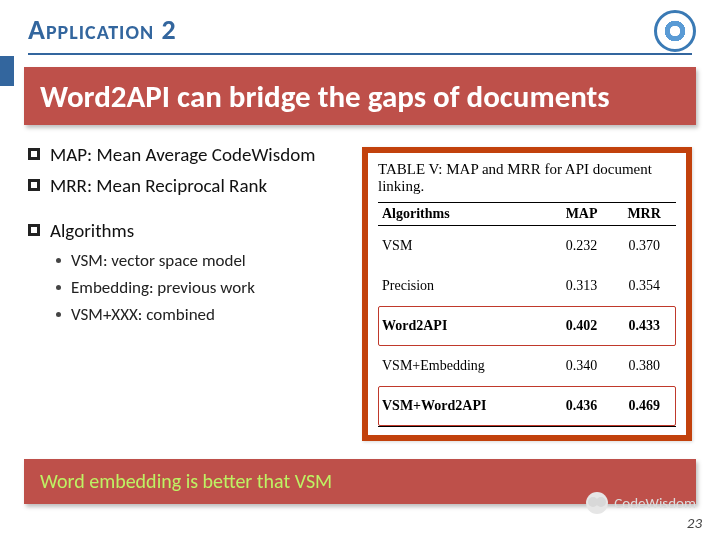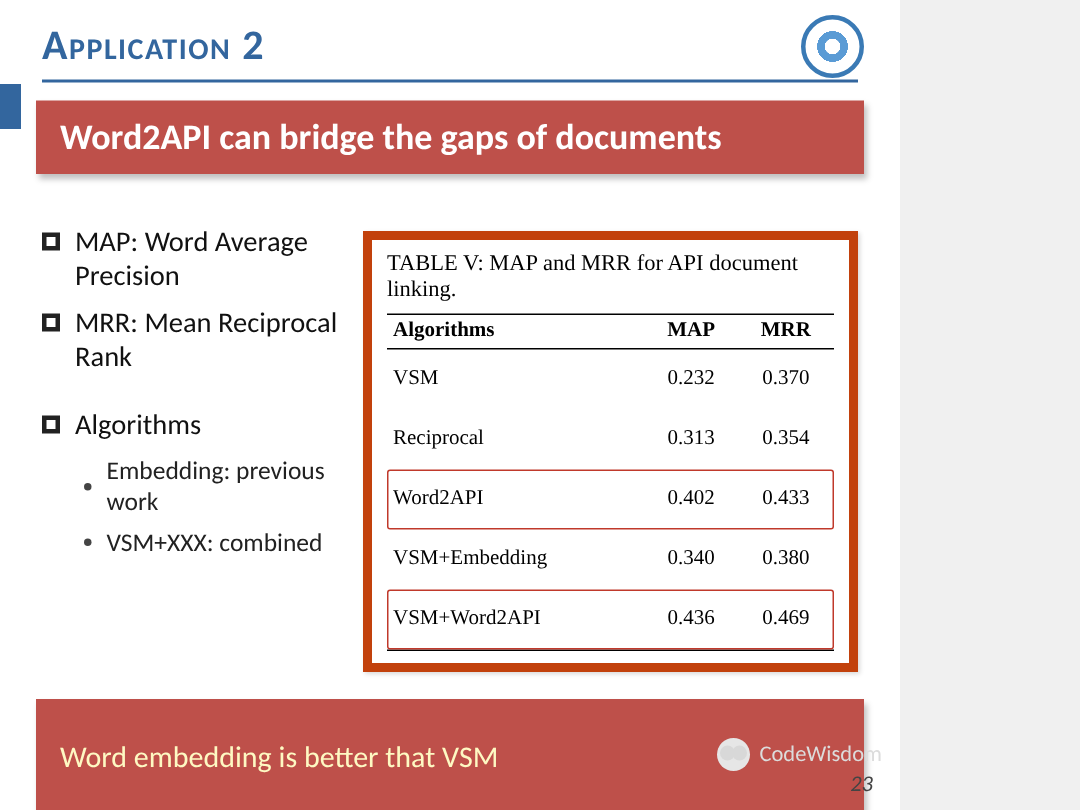--- a/index.html
+++ b/index.html
@@ -1,46 +1,46 @@
 <!DOCTYPE html>
 <html><head>
 <meta charset="utf-8">
 <style>
 * { margin: 0; padding: 0; box-sizing: border-box; }
 body { width: 720px; height: 540px; background: #f0f0f0; font-family: "Segoe UI", Calibri, Arial, sans-serif; position: relative; overflow: hidden; }
-.slide { width: 600px; height: 540px; background: #fff; position: relative; }
+.slide { width: 720px; height: 540px; background: #fff; position: relative; }
 .header { padding: 12px 28px 4px 28px; position: relative; }
 .header h1 { color: #33669e; font-size: 28px; font-weight: 700; letter-spacing: 1px; font-variant: small-caps; }
 .underline { height: 2px; background: #33669e; margin: 2px 28px 0 28px; }
-.banner { background: #be504a; color: #fff; margin: 12px 24px 16px 24px; padding: 10px 16px; font-size: 24px; font-weight: 600; box-shadow: 2px 3px 4px rgba(0,0,0,0.25); }
+.banner { background: #be504a; color: #fff; margin: 12px 24px 0 24px; padding: 10px 16px; font-size: 31px; font-weight: 600; box-shadow: 2px 3px 4px rgba(0,0,0,0.25); }
 .content { padding: 18px 28px 0 28px; display: flex; gap: 10px; }
 .left { flex: 1; }
 .item1 { display: flex; align-items: flex-start; gap: 10px; margin-bottom: 8px; }
 .sq { width: 12px; height: 12px; border: 3px solid #222; display: inline-block; margin-top: 5px; flex-shrink: 0; }
 .item1-text { font-size: 19px; color: #111; }
 .sub { list-style: none; margin: 4px 0 0 28px; }
 .sub li { display: flex; align-items: center; gap: 10px; margin-bottom: 6px; }
 .dot { width: 5px; height: 5px; border-radius: 50%; background: #444; flex-shrink: 0; }
 .sub-text { font-size: 17px; color: #222; }
 .table-img { width: 330px; background: #fff; border: 6px solid #c2410c; font-family: "Times New Roman", serif; padding: 8px 10px; box-shadow: 1px 1px 3px rgba(0,0,0,0.15); margin-top: 4px; }
 .table-img .caption { font-size: 15px; margin-bottom: 6px; line-height: 1.15; }
 .table-img table { width: 100%; border-collapse: collapse; font-size: 14px; }
 .table-img thead tr { border-top: 1.5px solid #000; border-bottom: 1px solid #000; }
 .table-img th { text-align: left; font-weight: 700; padding: 3px 4px; }
 .table-img th:nth-child(2), .table-img th:nth-child(3) { text-align: center; }
 .table-img td { padding: 12px 4px; }
 .table-img td:nth-child(2), .table-img td:nth-child(3) { text-align: center; }
 .table-img tbody tr:last-child { border-bottom: 1.5px solid #000; }
-.hl { outline: 1.5px solid #c0392b; outline-offset: -1px; border-radius: 2px; }
-.footer-banner { background: #be504a; color: #fef9c3; margin: 18px 24px 16px 24px; padding: 27px 16px; font-size: 20px; line-height: 1.25; box-shadow: 2px 3px 4px rgba(0,0,0,0.25); }
+.hl { outline: 1.5px solid #c0392b; outline-offset: -1px; border-radius: 2px; font-weight: bold; }
+.footer-banner { background: #be504a; color: #bef264; margin: 18px 24px 16px 24px; padding: 10px 16px; font-size: 20px; line-height: 1.25; box-shadow: 2px 3px 4px rgba(0,0,0,0.25); }
 .logo { position: absolute; right: 24px; top: 10px; width: 42px; height: 42px; border: 3px solid #3a7ab5; border-radius: 50%; display: flex; align-items: center; justify-content: center; }
 .logo-inner { width: 24px; height: 24px; border-radius: 50%; background: radial-gradient(circle, #fff 30%, #5a9bd5 31%, #5a9bd5 60%, transparent 61%); }
 .sidemark { position: absolute; left: 0; top: 56px; width: 14px; height: 30px; background: #33669e; }
 .pagenum { position: absolute; right: 18px; bottom: 8px; font-size: 15px; color: #444; font-style: italic; }
-.watermark { position: absolute; right: 12px; bottom: 26px; display: flex; align-items: center; gap: 6px; color: #dcdcdc; font-size: 15px; font-weight: 500; }
+.watermark { position: absolute; right: 24px; bottom: 26px; display: flex; align-items: center; gap: 6px; color: #dcdcdc; font-size: 15px; font-weight: 500; }
 .wm-icon { width: 22px; height: 22px; border-radius: 50%; background: #e6e6e6; position: relative; }
 .wm-icon::before, .wm-icon::after { content: ""; position: absolute; width: 10px; height: 10px; border-radius: 50%; background: #d8d8d8; }
 .wm-icon::before { left: 2px; top: 5px; }
 .wm-icon::after { right: 2px; top: 5px; }
 </style>
 </head>
 <body>
 
 <div class="slide">
   <div class="sidemark"></div>
@@ -51,32 +51,36 @@
     </div>
   </div>
   <div class="underline"></div>
 
   <div class="banner">Word2API can bridge the gaps of documents</div>
 
   <div class="content">
     <div class="left">
       <div class="item1">
         <span class="sq"></span>
-        <span class="item1-text">MAP: Word Average Precision</span>
+        <span class="item1-text">MAP: Mean Average CodeWisdom</span>
       </div>
       <div class="item1">
         <span class="sq"></span>
         <span class="item1-text">MRR: Mean Reciprocal Rank</span>
       </div>
       <div style="height:14px"></div>
       <div class="item1">
         <span class="sq"></span>
         <span class="item1-text">Algorithms</span>
       </div>
       <ul class="sub">
+        <li>
+          <span class="dot"></span>
+          <span class="sub-text">VSM: vector space model</span>
+        </li>
         <li>
           <span class="dot"></span>
           <span class="sub-text">Embedding: previous work</span>
         </li>
         <li>
           <span class="dot"></span>
           <span class="sub-text">VSM+XXX: combined</span>
         </li>
       </ul>
     </div>
@@ -91,21 +95,21 @@
             <th>MRR</th>
           </tr>
         </thead>
         <tbody id="tbody">
             <tr>
               <td>VSM</td>
               <td>0.232</td>
               <td>0.370</td>
             </tr>
             <tr>
-              <td>Reciprocal</td>
+              <td>Precision</td>
               <td>0.313</td>
               <td>0.354</td>
             </tr>
             <tr class="hl">
               <td>Word2API</td>
               <td>0.402</td>
               <td>0.433</td>
             </tr>
             <tr>
               <td>VSM+Embedding</td>

